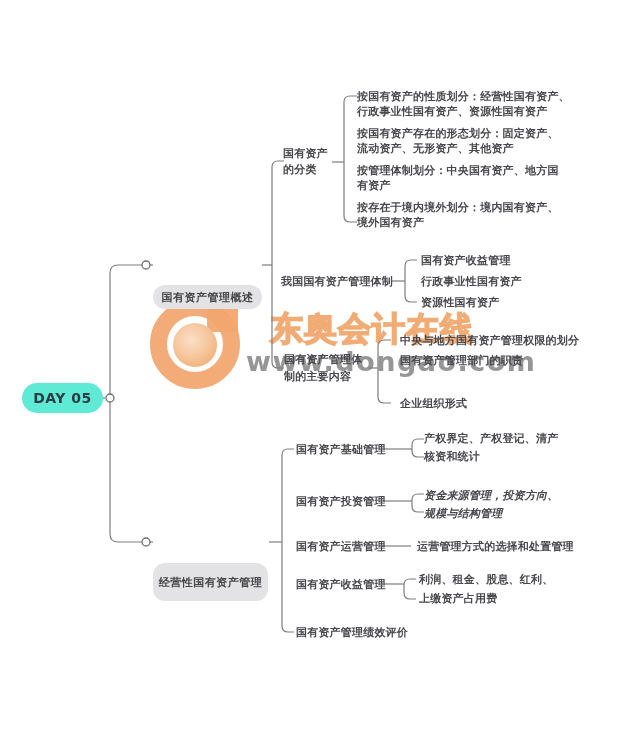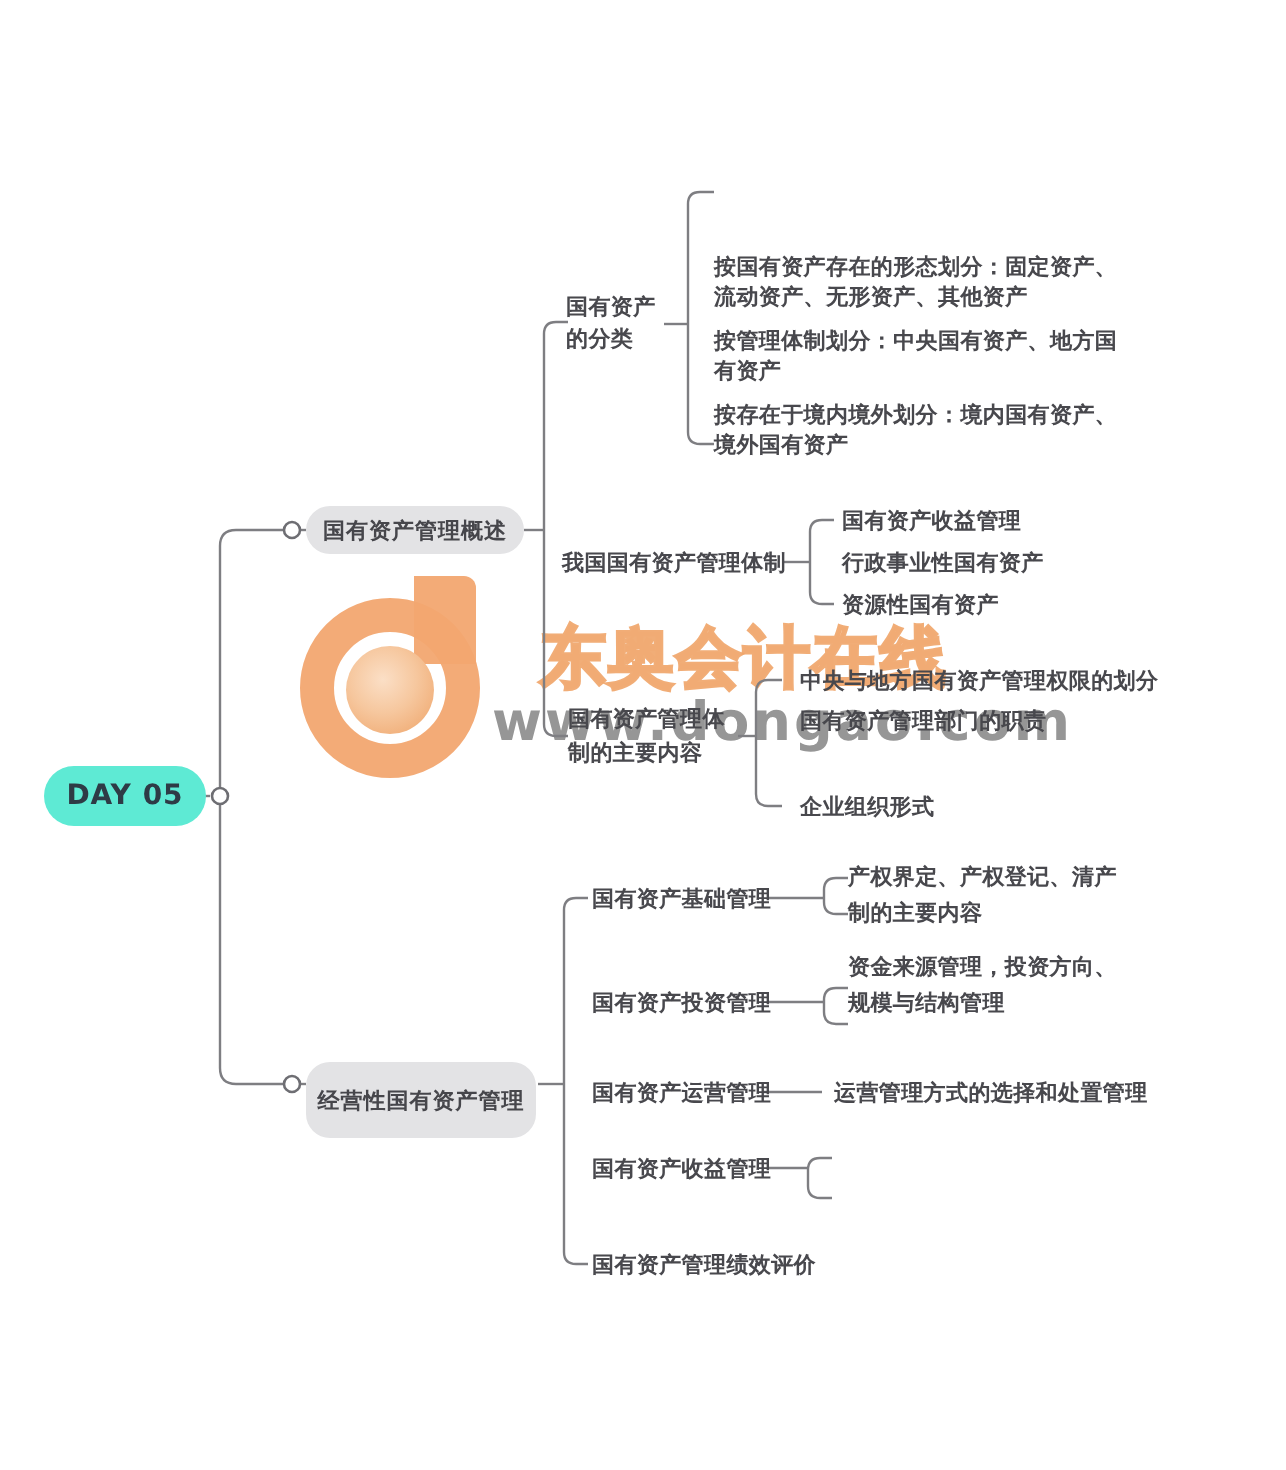--- a/index.html
+++ b/index.html
@@ -10,21 +10,21 @@
   .layer{position:absolute;left:0;top:0;width:643px;height:735px;}
   .wires{z-index:3;pointer-events:none;}
   
   .node{
     position:absolute;z-index:4;color:#48484d;font-weight:600;font-size:11px;
     line-height:15px;white-space:pre-line;letter-spacing:0.2px;
   }
   .pill{
     position:absolute;z-index:4;background:#e3e3e5;border-radius:12px;
     display:flex;align-items:center;justify-content:center;
-    color:#46464b;font-weight:700;font-size:11px;letter-spacing:0.5px;
+    color:#46464b;font-weight:700;font-size:11px;letter-spacing:0.5px;margin-top:32px;
   }
   .badge{
     position:absolute;z-index:4;left:22px;top:383px;width:81px;height:30px;
     background:#5eead4;border-radius:15px;display:flex;align-items:center;
     justify-content:center;color:#2e3b46;font-weight:700;font-size:14px;
     letter-spacing:0.5px;
   }
   
   .wm{position:absolute;z-index:1;}
   .wm-ring{
@@ -105,20 +105,22 @@
       <circle cx="146" cy="542" r="4"></circle>
     </g>
   </svg>
 
   <div class="badge">DAY 05</div>
 
   <div class="pill" style="left:153px;top:253px;width:109px;height:24px;">国有资产管理概述</div>
 
   <div class="node" style="left:283px;top:146px;line-height:16px;">国有资产
 的分类</div>
+  <div class="node" style="left:357px;top:89px;">按国有资产的性质划分：经营性国有资产、
+行政事业性国有资产、资源性国有资产</div>
   <div class="node" style="left:357px;top:126px;">按国有资产存在的形态划分：固定资产、
 流动资产、无形资产、其他资产</div>
   <div class="node" style="left:357px;top:163px;">按管理体制划分：中央国有资产、地方国
 有资产</div>
   <div class="node" style="left:357px;top:200px;">按存在于境内境外划分：境内国有资产、
 境外国有资产</div>
 
   <div class="node" style="left:281px;top:274px;">我国国有资产管理体制</div>
   <div class="node" style="left:421px;top:253px;">国有资产收益管理</div>
   <div class="node" style="left:421px;top:274px;">行政事业性国有资产</div>
@@ -127,26 +129,28 @@
   <div class="node" style="left:284px;top:351px;line-height:17px;">国有资产管理体
 制的主要内容</div>
   <div class="node" style="left:400px;top:333px;">中央与地方国有资产管理权限的划分</div>
   <div class="node" style="left:400px;top:353px;">国有资产管理部门的职责</div>
   <div class="node" style="left:400px;top:396px;">企业组织形式</div>
 
   <div class="pill" style="left:153px;top:531px;width:115px;height:38px;">经营性国有资产管理</div>
 
   <div class="node" style="left:296px;top:442px;">国有资产基础管理</div>
   <div class="node" style="left:424px;top:430px;line-height:18px;">产权界定、产权登记、清产
-制的主要内容</div>
+核资和统计</div>
 
   <div class="node" style="left:296px;top:494px;">国有资产投资管理</div>
-  <div class="node" style="left:424px;top:475px;line-height:18px;">资金来源管理，投资方向、
+  <div class="node" style="left:424px;top:487px;line-height:18px;font-style:italic;">资金来源管理，投资方向、
 规模与结构管理</div>
 
   <div class="node" style="left:296px;top:539px;">国有资产运营管理</div>
   <div class="node" style="left:417px;top:539px;">运营管理方式的选择和处置管理</div>
 
   <div class="node" style="left:296px;top:577px;">国有资产收益管理</div>
+  <div class="node" style="left:419px;top:570px;line-height:19px;">利润、租金、股息、红利、
+上缴资产占用费</div>
 
   <div class="node" style="left:296px;top:625px;">国有资产管理绩效评价</div>
 
 </div>
 
 </body></html>

